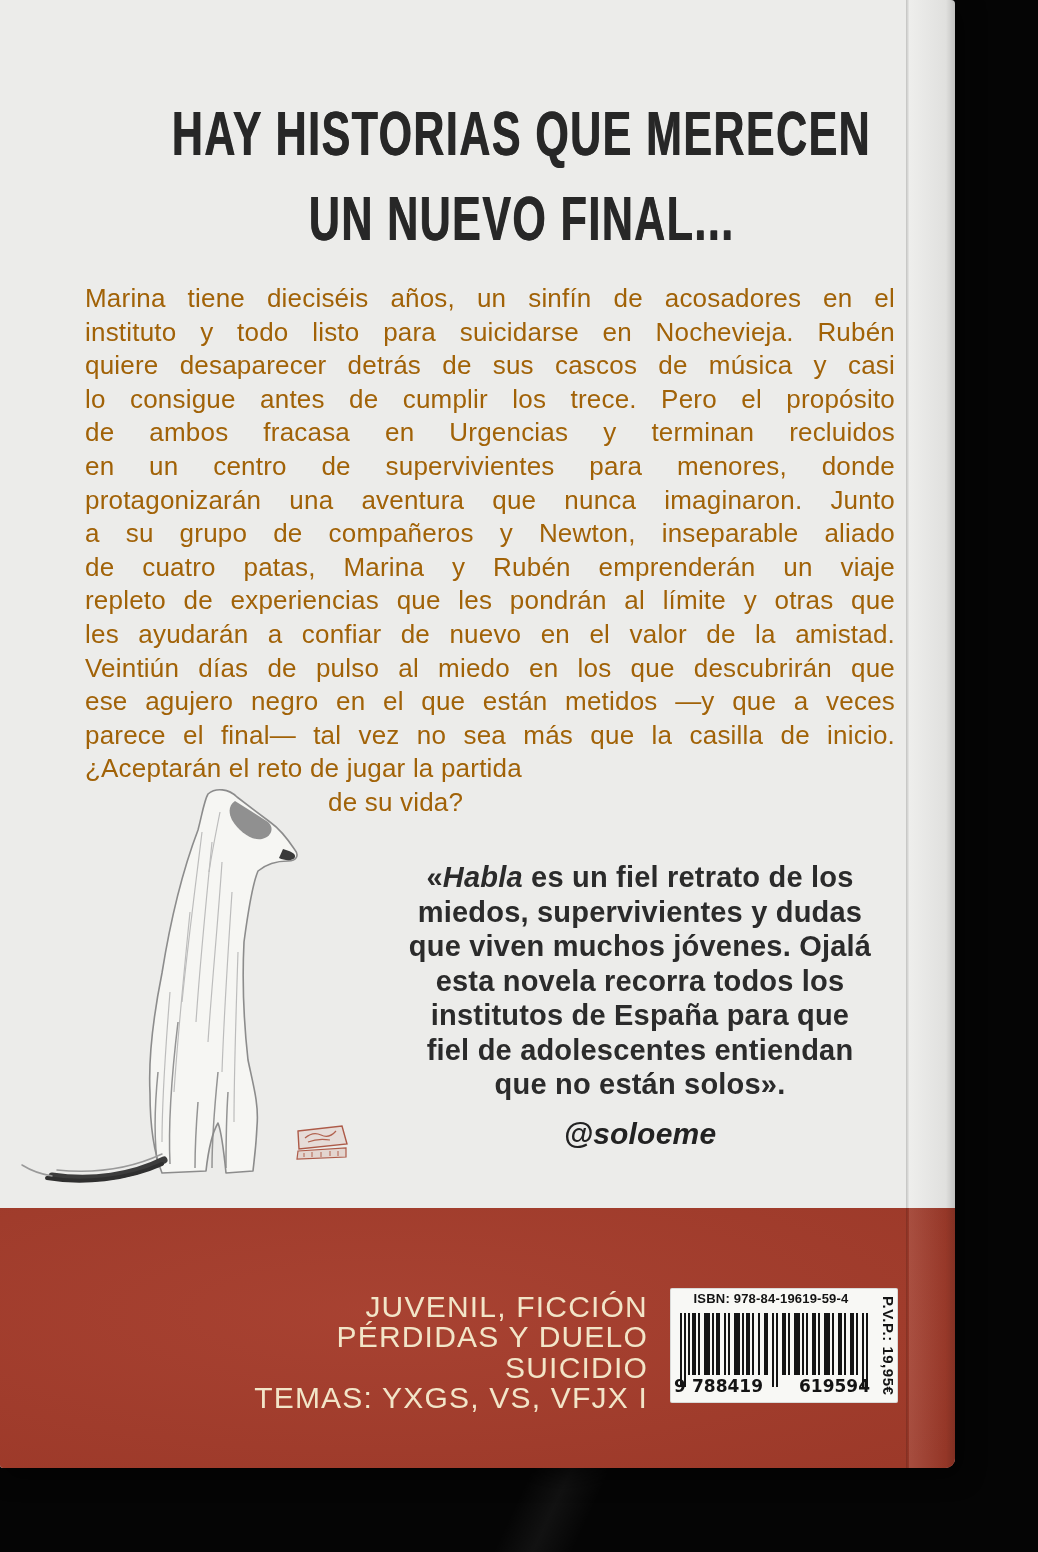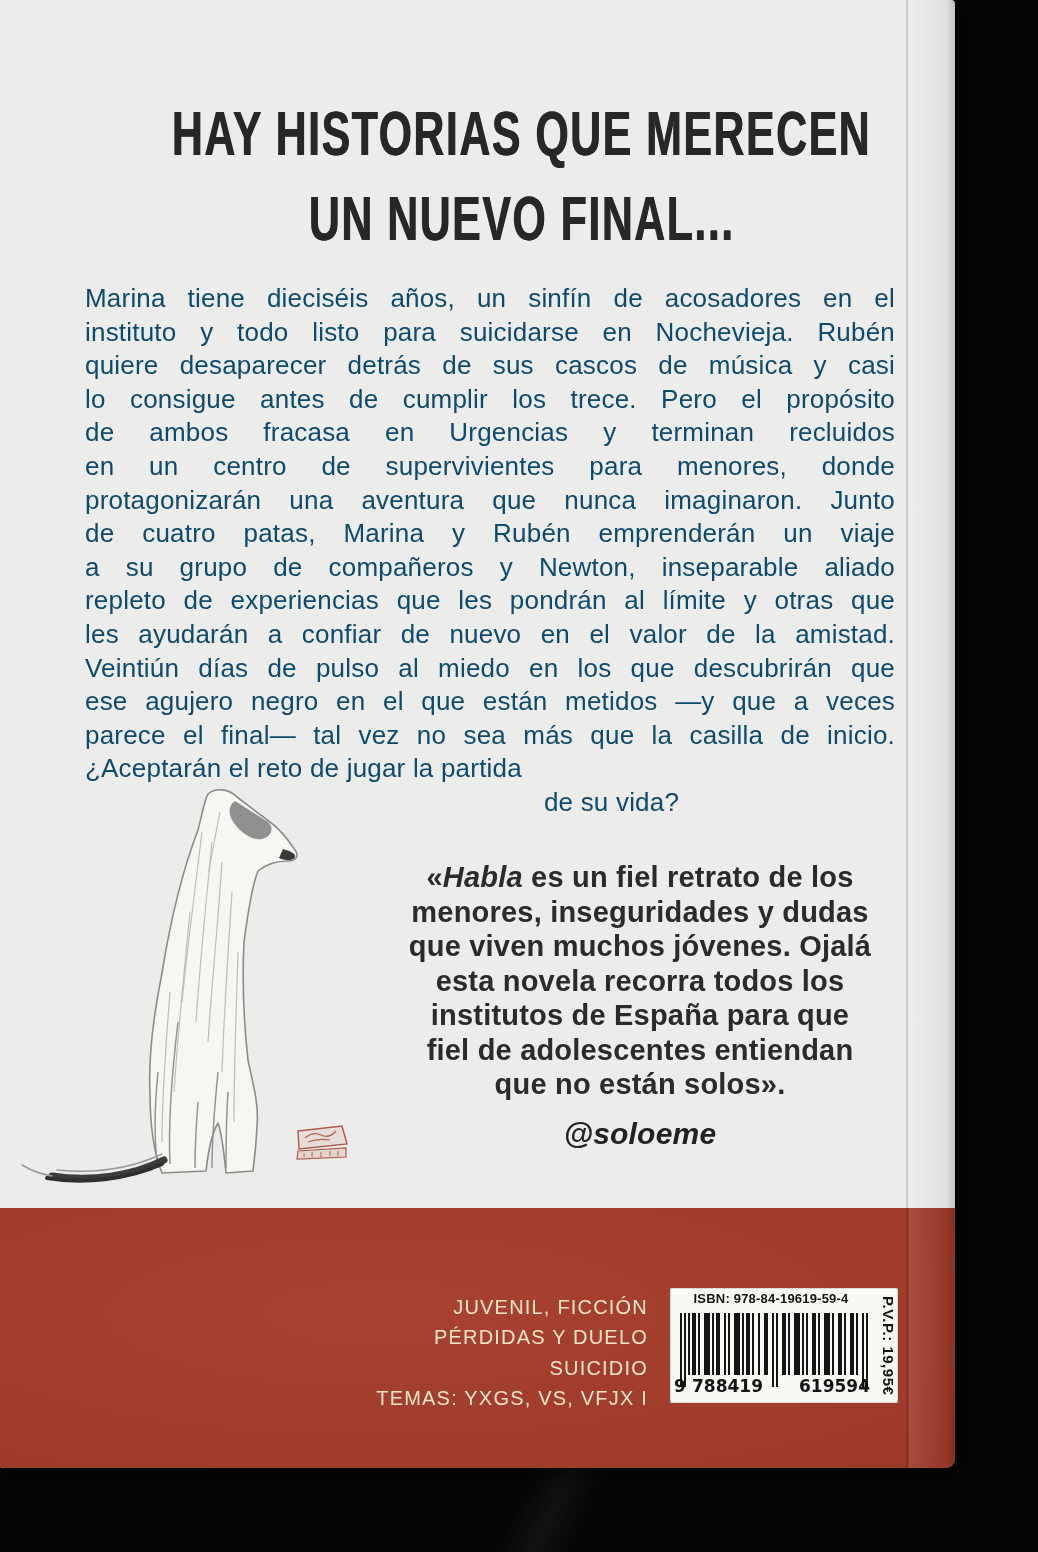--- a/index.html
+++ b/index.html
@@ -10,39 +10,39 @@
   .book{position:absolute;left:0;top:0;width:955px;height:1468px;background:#ECECEA;
         border-radius:0 4px 10px 3px;box-shadow:6px 8px 22px rgba(0,0,0,0.55);}
   
   .headline{position:absolute;left:0;top:98px;width:955px;text-align:center;color:#272727;margin-left:44px;}
   .headline .hl{display:block;line-height:70px;white-space:nowrap;}
   .headline .hl span{display:inline-block;font-weight:700;font-size:58px;letter-spacing:2px;
         transform:scale(0.74,1.1);transform-origin:50% 50%;
         text-shadow:0.6px 0 0 #2e2e2e, -0.4px 0 0 rgba(40,40,40,.6);}
   
   .synopsis{position:absolute;left:85px;top:282px;width:810px;font-size:26px;line-height:33.6px;
-        color:#0c4a6e;letter-spacing:0.2px;}
+        color:#a16207;letter-spacing:0.2px;}
   .jline{text-align:justify;text-align-last:justify;white-space:nowrap;}
   .tail-right{text-align:left;}
-  .tail-center{margin-left:30%;width:70%;text-align:center;}
+  .tail-center{margin-left:30%;width:70%;text-align:left;}
   
   .quote{position:absolute;left:360px;top:860px;width:560px;text-align:center;
         font-weight:700;font-size:29px;line-height:34.5px;color:#2b2b2b;letter-spacing:0.2px;}
   .quote .ital{font-style:italic;}
   .attribution{margin-top:15px;font-size:30px;font-weight:700;color:#222;font-style:italic;}
   
   .dog{position:absolute;left:12px;top:772px;width:340px;height:425px;}
   .stamp{position:absolute;left:292px;top:1122px;width:60px;height:42px;}
   
   .band{position:absolute;left:0;top:1208px;width:955px;height:260px;background:#A53C2B;
         border-radius:0 0 9px 3px;}
   .band-texture{position:absolute;inset:0;border-radius:inherit;
         background:radial-gradient(ellipse at 40% 40%,rgba(255,255,255,0.03),rgba(0,0,0,0.06));}
   .categories{position:absolute;top:84px;right:307px;text-align:right;color:#F2E5C8;
-        font-size:20px;line-height:30.4px;letter-spacing:1.2px;font-weight:400;}
+        font-size:30px;line-height:30.4px;letter-spacing:1.2px;font-weight:400;}
   
   .barcode-box{position:absolute;left:670px;top:80px;width:228px;height:115px;background:#F8F8F5;
         border-radius:2px;color:#141414;box-shadow:0 0 0 1px rgba(0,0,0,0.12) inset;}
   .isbn-line{position:absolute;left:0;top:3px;width:202px;text-align:center;font-size:13px;
         font-weight:700;letter-spacing:0.2px;white-space:nowrap;}
   .bars{position:absolute;left:10px;top:25px;}
   .digits{position:absolute;left:4px;top:88px;width:196px;display:flex;font-size:17px;
         font-weight:700;font-family:"DejaVu Sans",sans-serif;}
   .digits .d0{width:18px;text-align:left;}
   .digits .d1{flex:1;text-align:left;}
@@ -70,22 +70,22 @@
     </div>
 
     <div class="synopsis">
       <div class="jline">Marina tiene dieciséis años, un sinfín de acosadores en el</div>
       <div class="jline">instituto y todo listo para suicidarse en Nochevieja. Rubén</div>
       <div class="jline">quiere desaparecer detrás de sus cascos de música y casi</div>
       <div class="jline">lo consigue antes de cumplir los trece. Pero el propósito</div>
       <div class="jline">de ambos fracasa en Urgencias y terminan recluidos</div>
       <div class="jline">en un centro de supervivientes para menores, donde</div>
       <div class="jline">protagonizarán una aventura que nunca imaginaron. Junto</div>
+      <div class="jline">a su grupo de compañeros y Newton, inseparable aliado</div>
       <div class="jline">de cuatro patas, Marina y Rubén emprenderán un viaje</div>
-      <div class="jline">a su grupo de compañeros y Newton, inseparable aliado</div>
       <div class="jline">repleto de experiencias que les pondrán al límite y otras que</div>
       <div class="jline">les ayudarán a confiar de nuevo en el valor de la amistad.</div>
       <div class="jline">Veintiún días de pulso al miedo en los que descubrirán que</div>
       <div class="jline">ese agujero negro en el que están metidos —y que a veces</div>
       <div class="jline">parece el final— tal vez no sea más que la casilla de inicio.</div>
       <div class="tail-right">¿Aceptarán el reto de jugar la partida</div>
       <div class="tail-center">de su vida?</div>
     </div>
 
     <svg class="dog" viewBox="0 0 340 425">
@@ -124,21 +124,21 @@
 
     <svg class="stamp" viewBox="0 0 60 42">
       <path d="M6,9 L50,4 L55,22 L7,27 Z" fill="rgba(190,110,90,0.12)" stroke="#AD5A48" stroke-width="1.4"></path>
       <path d="M6,29 L54,26 L54,35 L5,37 Z" fill="rgba(190,110,90,0.18)" stroke="#AD5A48" stroke-width="1.2"></path>
       <path d="M13,16 q8,-7 16,-3 q8,4 15,-4 M16,20 q10,-4 22,-2" fill="none" stroke="#B2624F" stroke-width="1.2"></path>
       <path d="M12,31 l0,4 M20,30 l0,5 M29,30 l0,5 M38,29 l0,5 M46,29 l0,5" stroke="#B2624F" stroke-width="1"></path>
     </svg>
 
     <div class="quote">
       <div><span>«</span><span class="ital">Habla</span><span> es un fiel retrato de los</span></div>
-      <div>menores, inseguridades y dudas</div>
+      <div>miedos, supervivientes y dudas</div>
       <div>que viven muchos jóvenes. Ojalá</div>
       <div>esta novela recorra todos los</div>
       <div>institutos de España para que</div>
       <div>fiel de adolescentes entiendan</div>
       <div>que no están solos».</div>
       <div class="attribution">@soloeme</div>
     </div>
 
     <div class="band">
       <div class="band-texture"></div>

